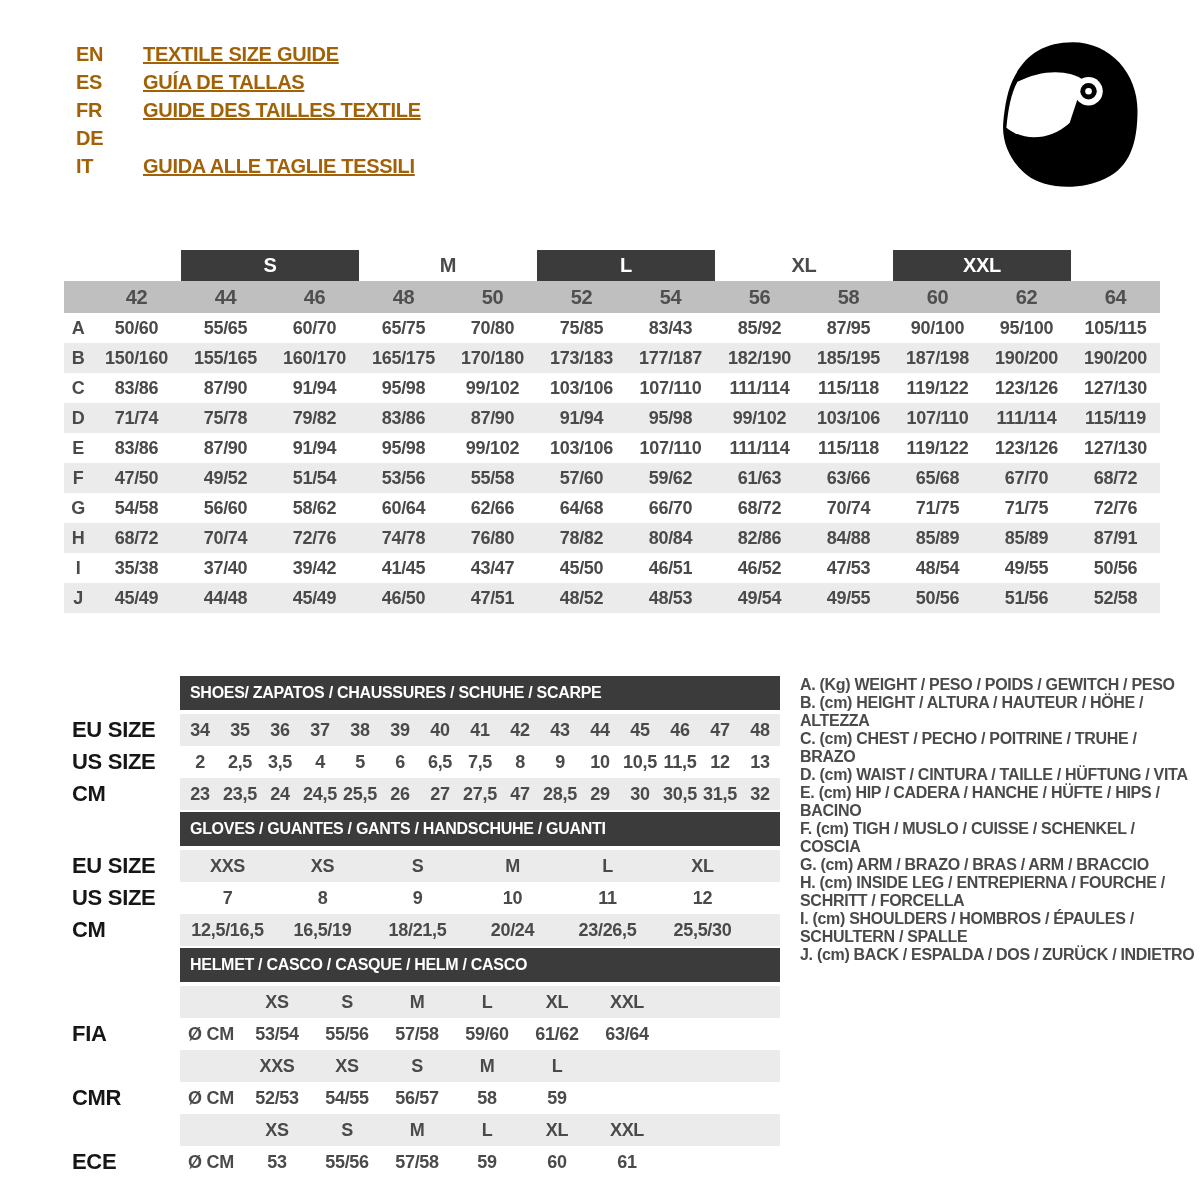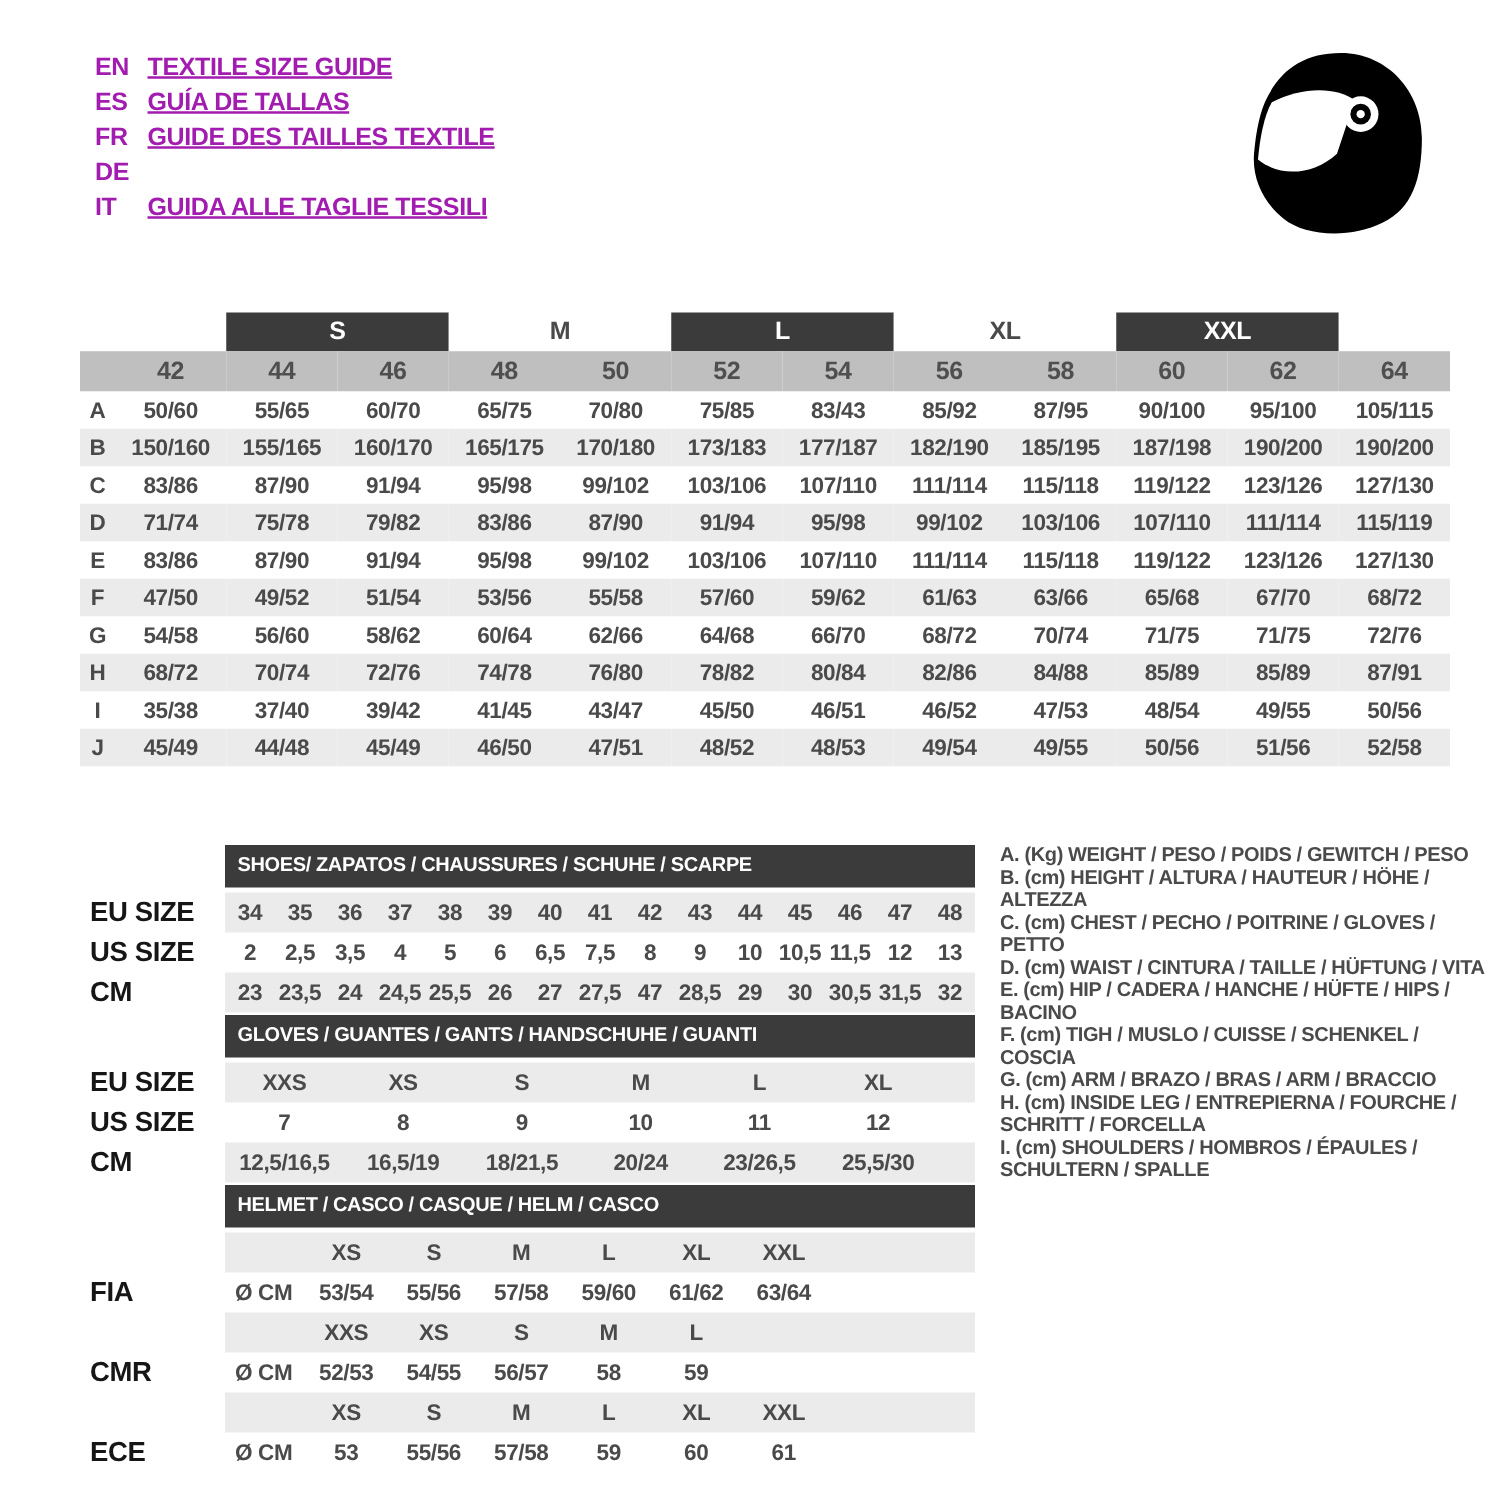--- a/index.html
+++ b/index.html
@@ -9,21 +9,21 @@
     font-family:"Liberation Sans","DejaVu Sans",sans-serif;
     font-weight:bold;
     font-stretch:condensed;
     letter-spacing:-0.3px;
     color:#4a4a4a;
     overflow:hidden;
   }
 
   
   .lang-block { position:absolute; left:76px; top:40px; }
-  .lang-row { display:flex; height:28px; line-height:28px; font-size:20px; color:#a21caf; }
+  .lang-row { display:flex; height:28px; line-height:28px; font-size:20px; color:#a16207;gap:25px; }
   .lang-code { width:42px; }
   .lang-label { white-space:nowrap;text-decoration:underline; }
 
   
   .helmet-logo { position:absolute; left:982px; top:36px; width:172px; height:158px; }
 
   
   .main-table-wrap { position:absolute; left:64px; top:250px; width:1096px; }
   table.main { border-collapse:collapse; table-layout:fixed; width:1096px; }
   table.main col.c-letter { width:28px; }
@@ -467,21 +467,21 @@
 </div>
 
 <div class="legend">
   <div class="legend-item">
       <div>A. (Kg) WEIGHT / PESO / POIDS / GEWITCH / PESO</div>
     </div>
   <div class="legend-item">
       <div>B. (cm) HEIGHT / ALTURA / HAUTEUR / HÖHE / ALTEZZA</div>
     </div>
   <div class="legend-item">
-      <div>C. (cm) CHEST / PECHO / POITRINE / GLOVES / PETTO</div>
+      <div>C. (cm) CHEST / PECHO / POITRINE / TRUHE / BRAZO</div>
     </div>
   <div class="legend-item">
       <div>D. (cm) WAIST / CINTURA / TAILLE / HÜFTUNG / VITA</div>
     </div>
   <div class="legend-item">
       <div>E. (cm) HIP / CADERA / HANCHE / HÜFTE / HIPS / BACINO</div>
     </div>
   <div class="legend-item">
       <div>F. (cm) TIGH / MUSLO / CUISSE / SCHENKEL / COSCIA</div>
     </div>
@@ -489,13 +489,16 @@
       <div>G. (cm) ARM / BRAZO / BRAS / ARM / BRACCIO</div>
     </div>
   <div class="legend-item">
       <div>H. (cm) INSIDE LEG / ENTREPIERNA / FOURCHE /</div>
       <div>SCHRITT / FORCELLA</div>
     </div>
   <div class="legend-item">
       <div>I. (cm) SHOULDERS / HOMBROS / ÉPAULES /</div>
       <div>SCHULTERN / SPALLE</div>
     </div>
+  <div class="legend-item">
+      <div>J. (cm) BACK / ESPALDA / DOS / ZURÜCK / INDIETRO</div>
+    </div>
 </div>
 
 </body></html>

